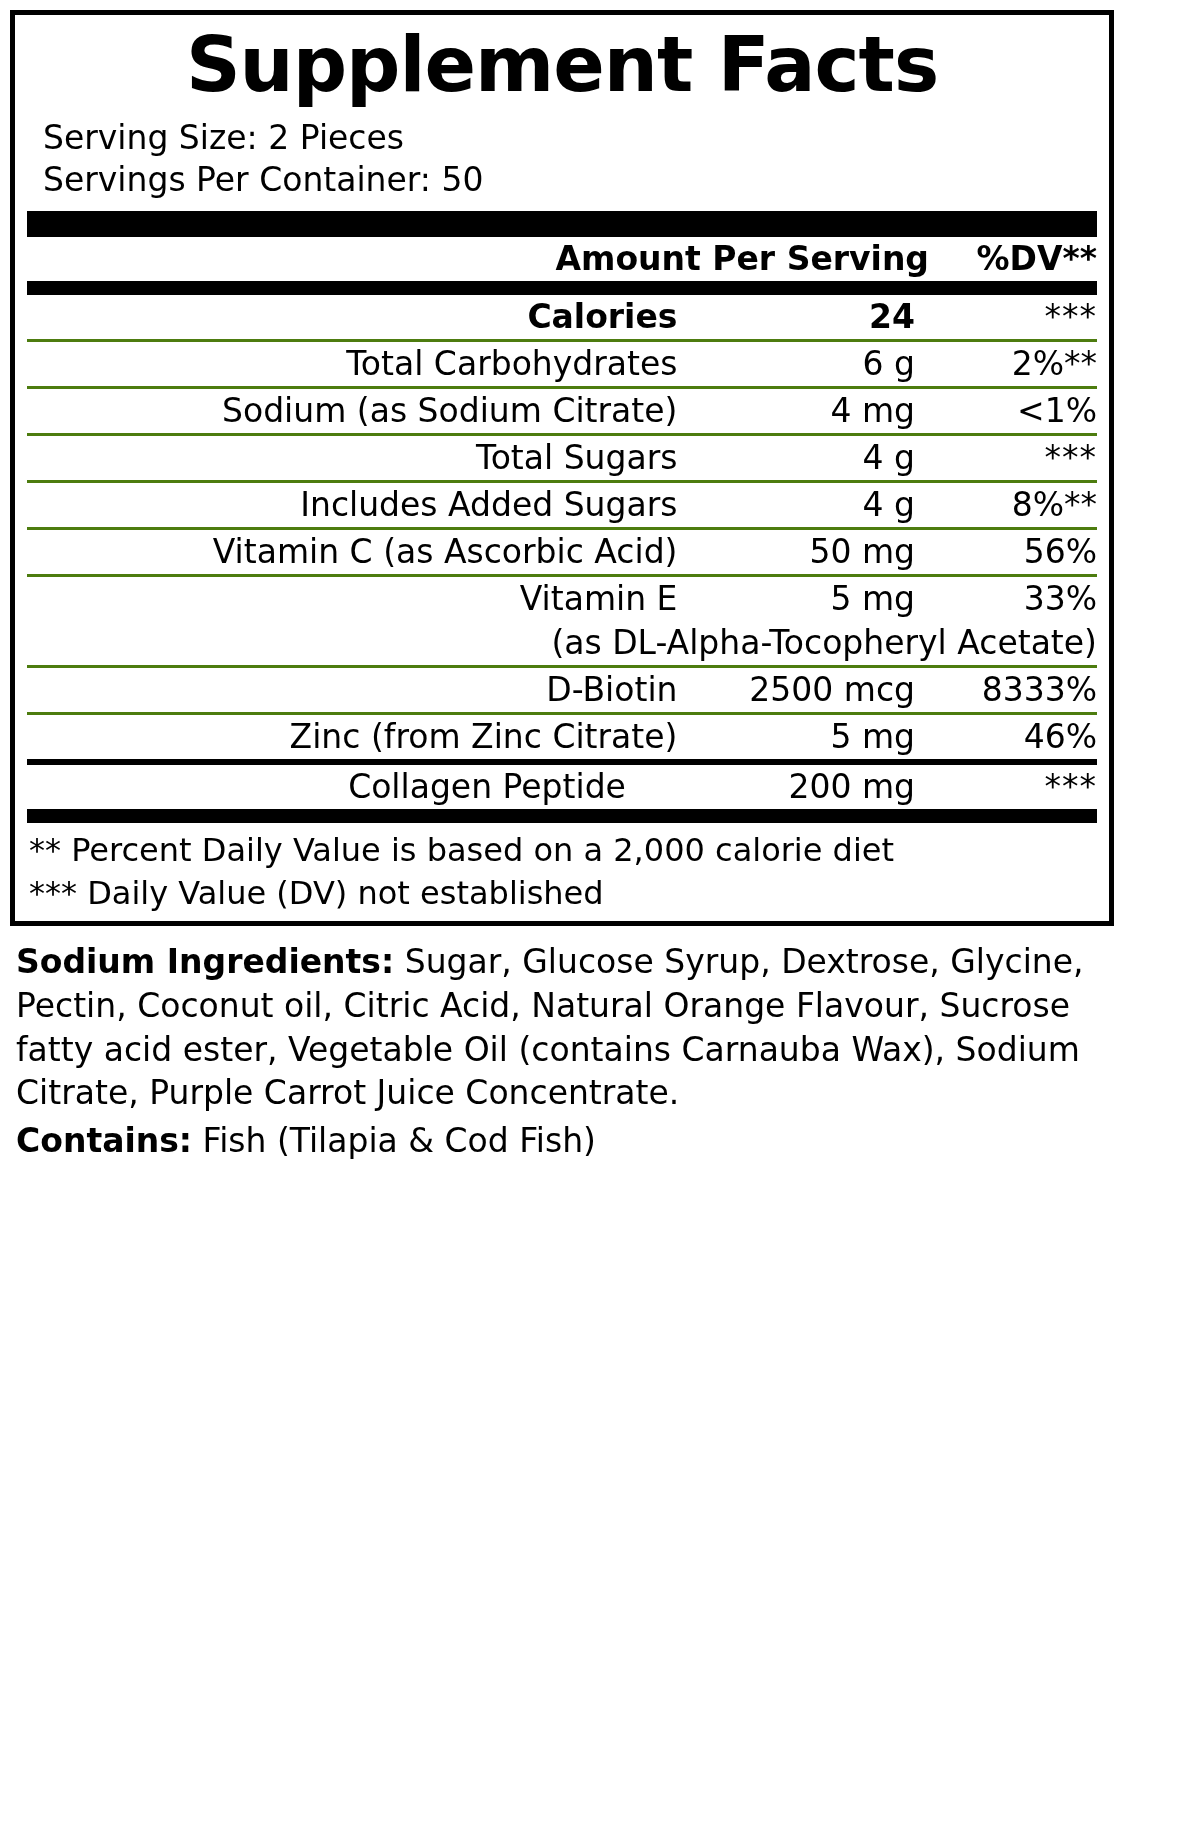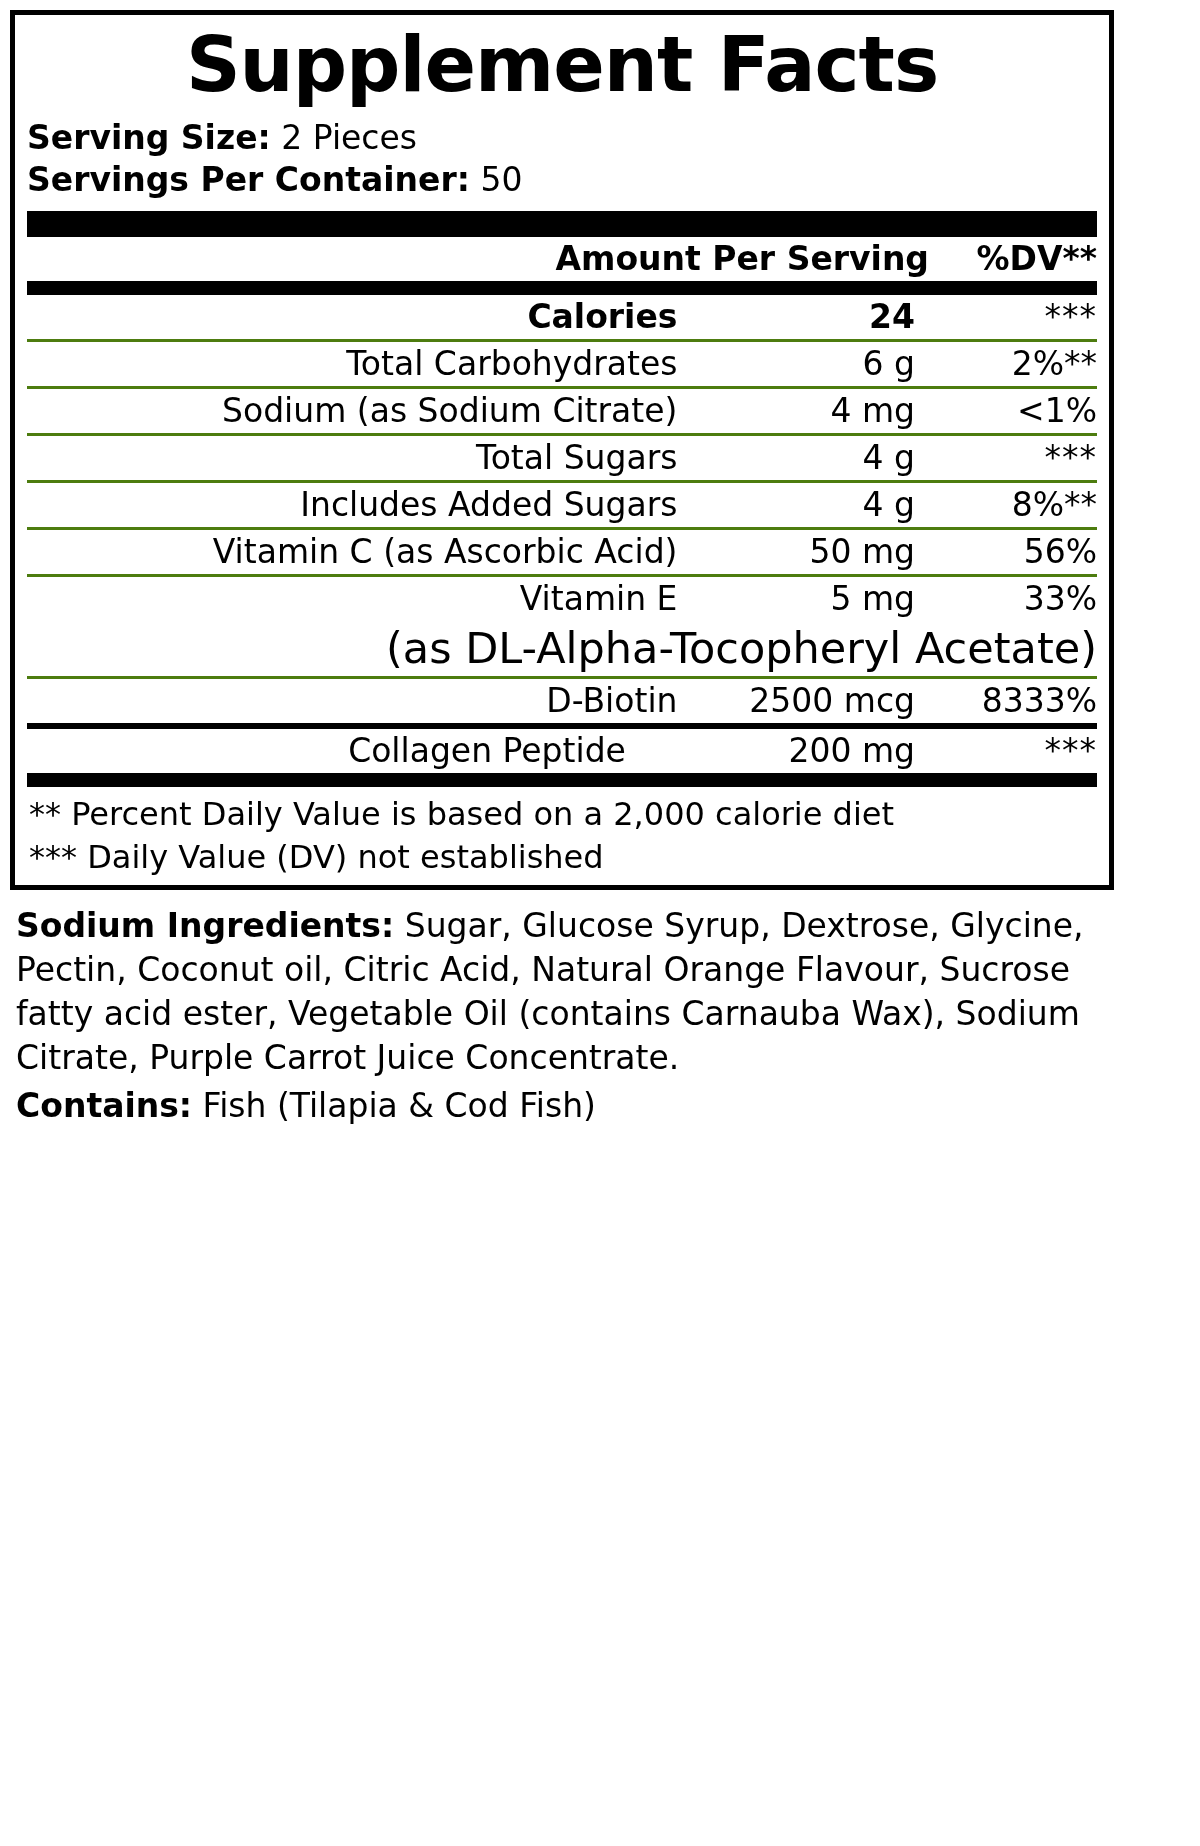--- a/index.html
+++ b/index.html
@@ -34,21 +34,22 @@
     text-align: center;
     margin: 6px 0 14px 0;
     white-space: nowrap;
   }
   .serving-line {
     font-size: 33px;
     line-height: 1.28;
     white-space: nowrap;
   }
   .serving-line b {
-    font-weight: bold;
+    font-weight: normal;
+    margin-left: 16px;
   }
   .bar-thick {
     height: 26px;
     background: #000;
     margin: 10px 0 0 0;
   }
   .bar-mid {
     height: 14px;
     background: #000;
     margin: 0;
@@ -96,21 +97,21 @@
     font-weight: bold;
   }
   .indent {
     padding-left: 84px !important;
   }
   .stars {
     letter-spacing: 1px;
     vertical-align: top;
   }
   .subname {
-    font-size: 43px;
+    font-size: 33px;
     white-space: nowrap;
   }
   .footnotes {
     font-size: 32px;
     line-height: 1.22;
     padding: 8px 0 4px 2px;
   }
   .other {
     font-size: 33px;
     line-height: 1.33;
@@ -187,20 +188,25 @@
         <td class="dv">33%</td>
       </tr>
       <tr>
         <td class="name subname" colspan="3">(as DL-Alpha-Tocopheryl Acetate)</td>
       </tr>
       <tr class="rowline">
         <td class="name">D-Biotin</td>
         <td class="amt">2500 mcg</td>
         <td class="dv">8333%</td>
       </tr>
+      <tr class="rowline">
+        <td class="name">Zinc (from Zinc Citrate)</td>
+        <td class="amt">5 mg</td>
+        <td class="dv">46%</td>
+      </tr>
     </tbody>
       </table>
 
     <div class="bar-thin"></div>
 
     <table class="facts">
       <tbody>
           <tr>
         <td class="name">Collagen Peptide</td>
         <td class="amt">200 mg</td>

